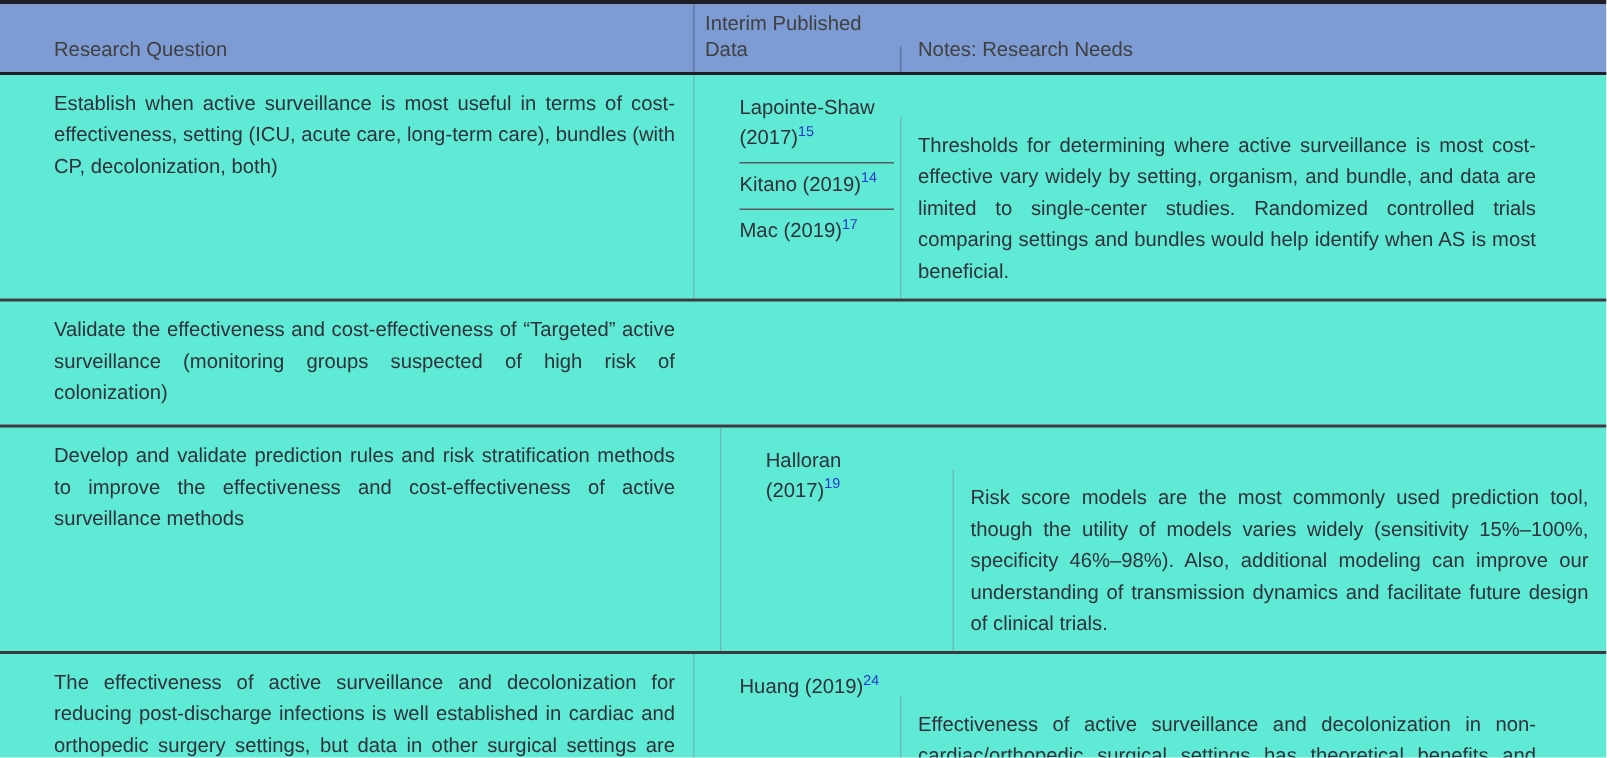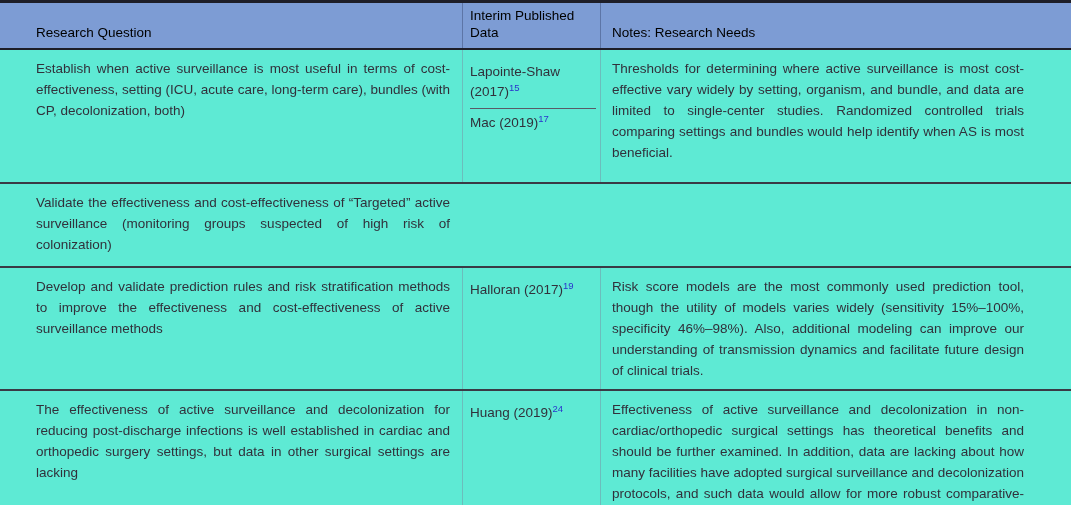--- a/index.html
+++ b/index.html
@@ -22,33 +22,33 @@
     border-bottom: 2px solid #1e1e28;
   }
   .body-row {
     display: flex;
     background: #5eead4;
   }
   .body-row + .body-row { border-top: 2px solid #3a3a45; }
   .cell { padding: 8px 12px 8px 16px; font-size: 13.5px; line-height: 21px; }
   .col1 { width: 462px; padding-left: 36px; }
   .col2 { width: 138px; padding-left: 7px; padding-right: 4px; }
-  .col3 { width: 436px; padding-left: 11px; }
+  .col3 { width: 436px; padding-left: 11px; margin-top: 28px; }
   .header-row .cell {
     display: flex;
     align-items: flex-end;
     padding-top: 4px;
     padding-bottom: 7px;
     line-height: 17px;
-    color: #000000;
+    color: #404040;
   }
   .body-row .col2, .body-row .col3 { border-left: 1px solid rgba(125,135,160,0.45); }
   .header-row .col2, .header-row .col3 { border-left: 1px solid rgba(55,70,110,0.45); }
   .para { text-align: justify; }
-  .citation { padding: 4px 0 6px 0; line-height: 20px; }
+  .citation { padding: 4px 0 6px 0; line-height: 20px; margin-left: 23px; }
   .citation:not(:last-child) { border-bottom: 1px solid #5a5a66; }
   .ref-sup {
     color: #2a34cd;
     font-size: 9.5px;
     vertical-align: super;
     line-height: 0;
     cursor: pointer;
   }
 </style>
 </head>
@@ -64,28 +64,29 @@
     </div>
     <div class="cell col3">
       <span>Notes: Research Needs</span>
     </div>
   </div>
   <div id="table-body">
       <div class="body-row" style="min-height: 132px;">
         <div class="cell col1 para">Establish when active surveillance is most useful in terms of cost-effectiveness, setting (ICU, acute care, long-term care), bundles (with CP, decolonization, both)</div>
         <div class="cell col2">
           <div class="citation"><span>Lapointe-Shaw (2017)</span><span class="ref-sup">15</span></div>
+          <div class="citation"><span>Kitano (2019)</span><span class="ref-sup">14</span></div>
           <div class="citation"><span>Mac (2019)</span><span class="ref-sup">17</span></div>
         </div>
         <div class="cell col3 para">Thresholds for determining where active surveillance is most cost-effective vary widely by setting, organism, and bundle, and data are limited to single-center studies. Randomized controlled trials comparing settings and bundles would help identify when AS is most beneficial.</div>
       </div>
       <div class="body-row" style="min-height: 84px;">
         <div class="cell col1 para">Validate the effectiveness and cost-effectiveness of “Targeted” active surveillance (monitoring groups suspected of high risk of colonization)</div>
       </div>
-      <div class="body-row" style="min-height: 100px;">
+      <div class="body-row" style="min-height: 100px; justify-content: space-between;">
         <div class="cell col1 para">Develop and validate prediction rules and risk stratification methods to improve the effectiveness and cost-effectiveness of active surveillance methods</div>
         <div class="cell col2">
           <div class="citation"><span>Halloran (2017)</span><span class="ref-sup">19</span></div>
         </div>
         <div class="cell col3 para">Risk score models are the most commonly used prediction tool, though the utility of models varies widely (sensitivity 15%–100%, specificity 46%–98%). Also, additional modeling can improve our understanding of transmission dynamics and facilitate future design of clinical trials.</div>
       </div>
       <div class="body-row" style="min-height: 121px;">
         <div class="cell col1 para">The effectiveness of active surveillance and decolonization for reducing post-discharge infections is well established in cardiac and orthopedic surgery settings, but data in other surgical settings are lacking</div>
         <div class="cell col2">
           <div class="citation"><span>Huang (2019)</span><span class="ref-sup">24</span></div>

